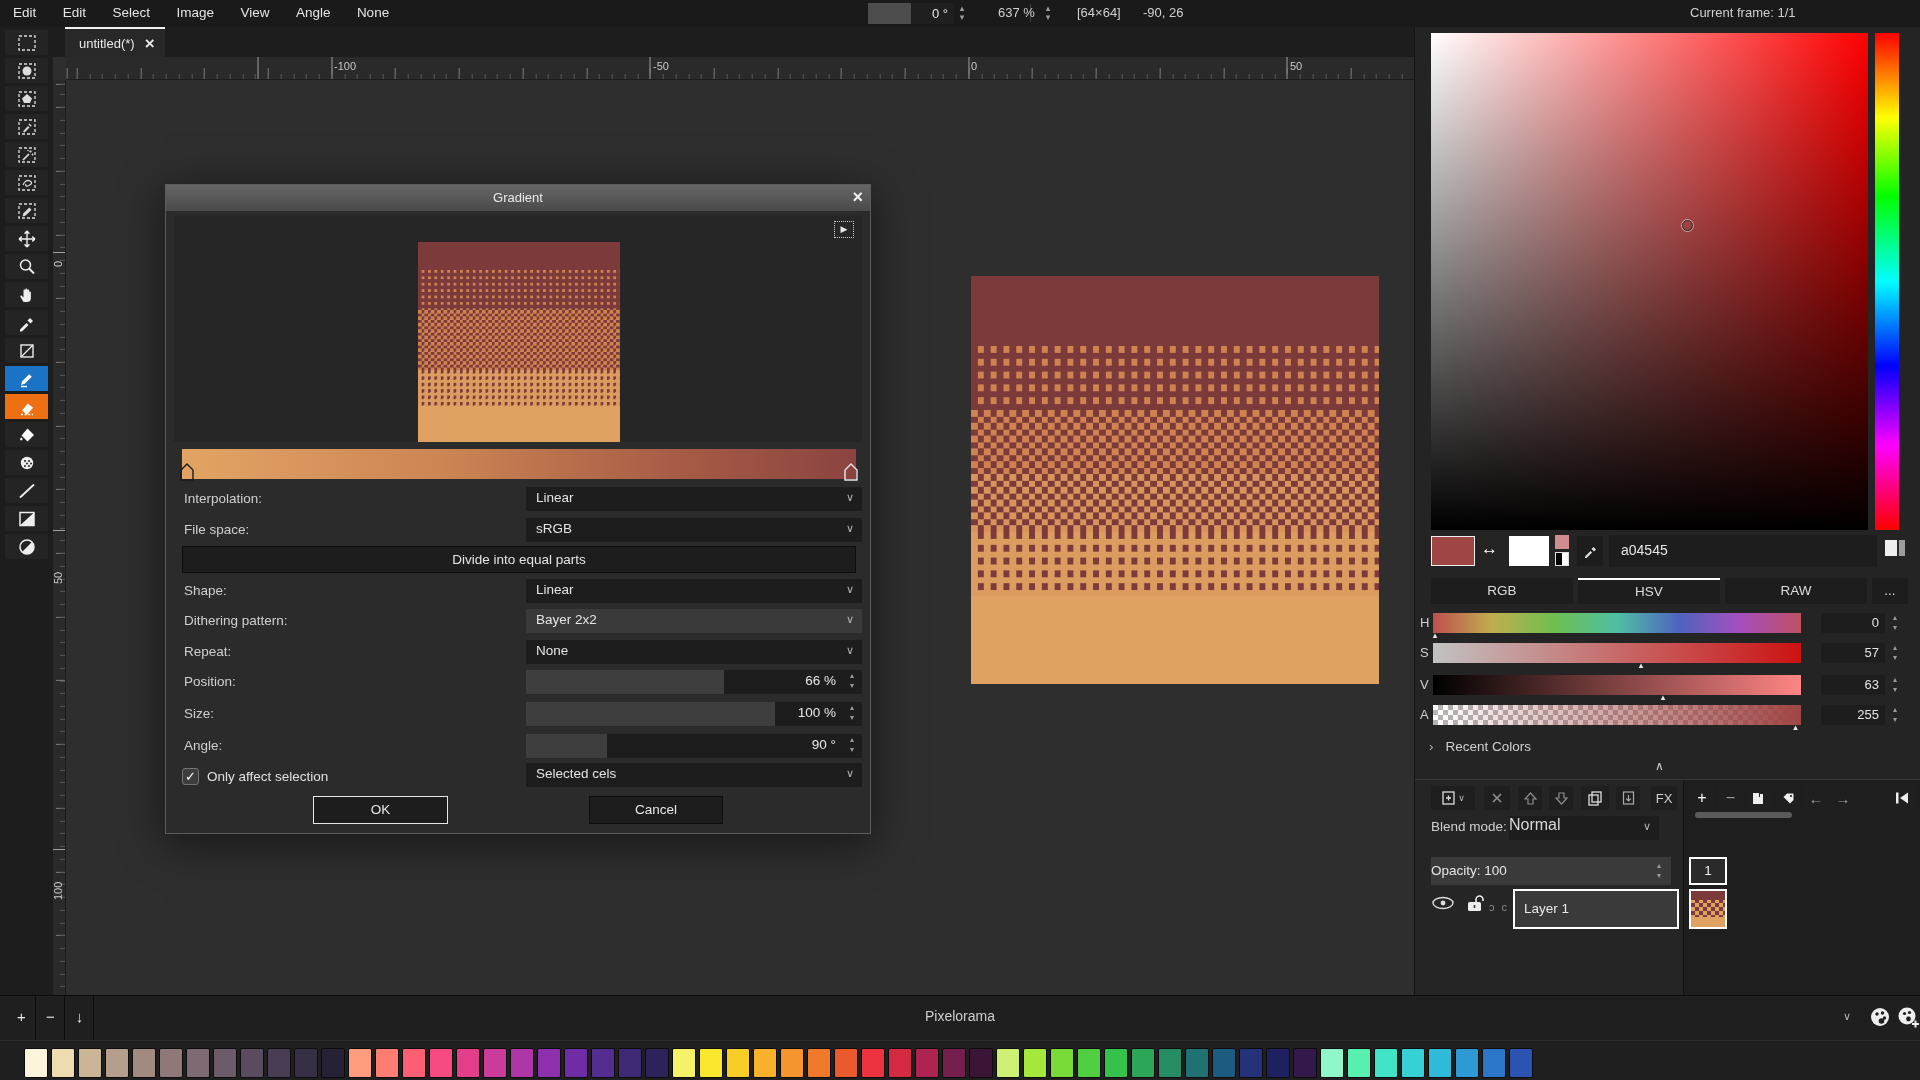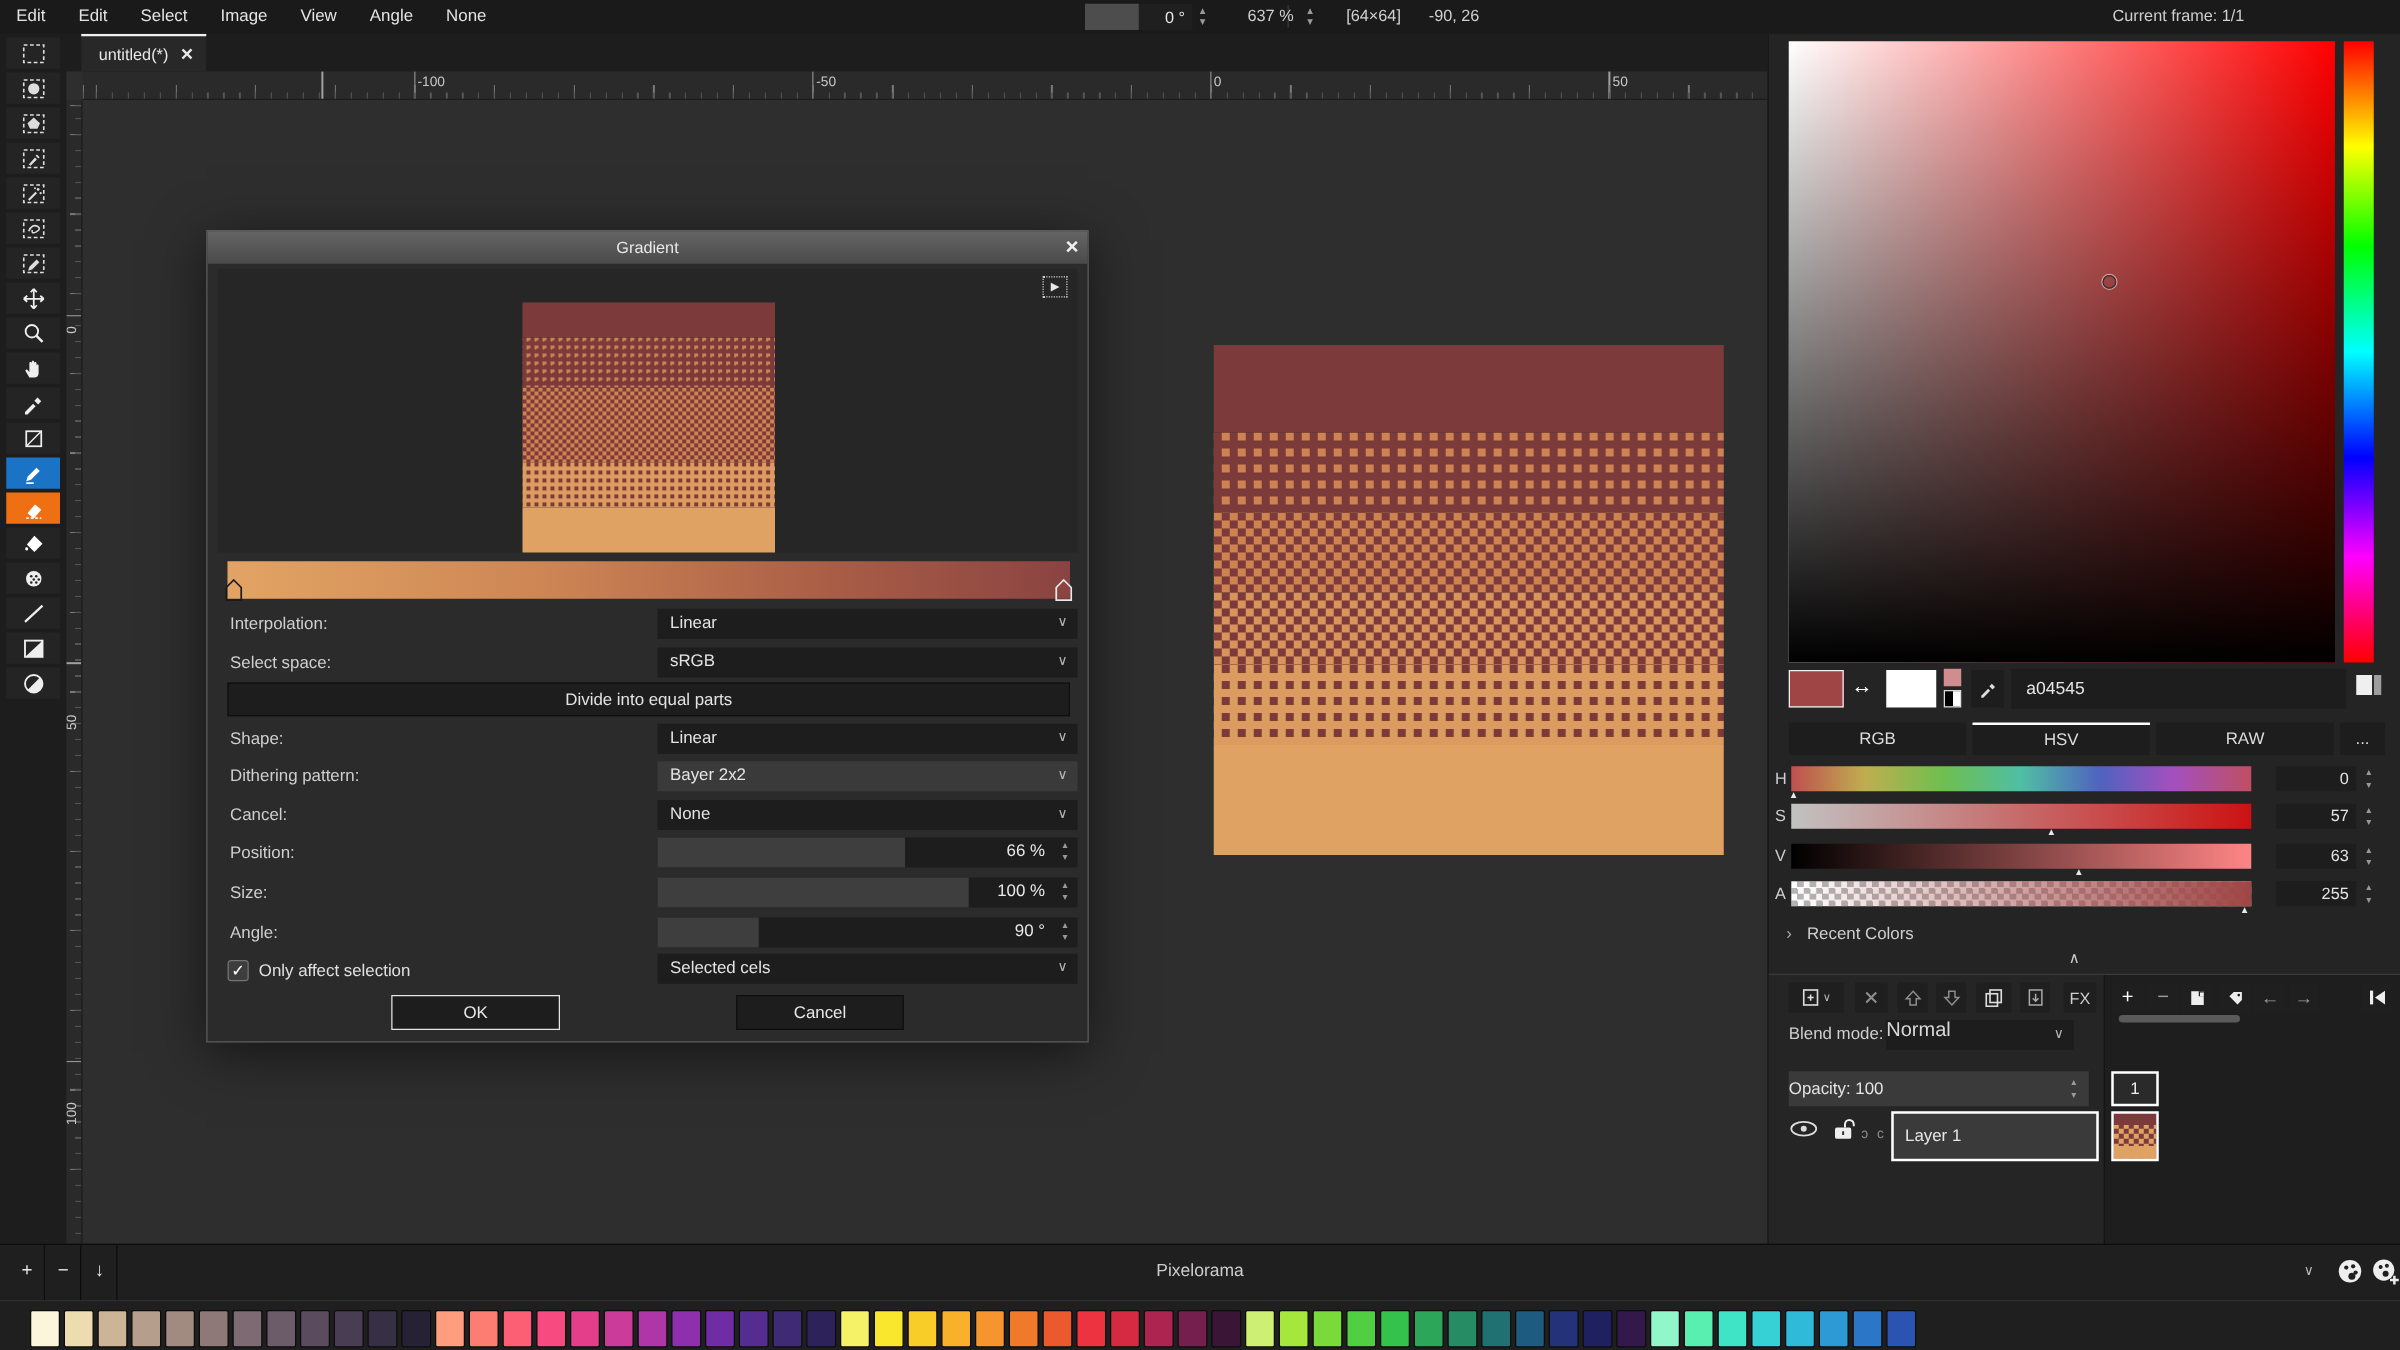--- a/index.html
+++ b/index.html
@@ -386,21 +386,21 @@
     </div>
 
     <div class="drow" style="top:302px">
       <span class="dlabel">Interpolation:</span>
       <div class="dropdown">
         <span class="ddval">Linear</span>
         <span class="dd-arrow">∨</span>
       </div>
     </div>
     <div class="drow" style="top:333px">
-      <span class="dlabel">Select space:</span>
+      <span class="dlabel">File space:</span>
       <div class="dropdown">
         <span class="ddval">sRGB</span>
         <span class="dd-arrow">∨</span>
       </div>
     </div>
     <div id="divide-btn" style="top:361px">Divide into equal parts</div>
     <div class="drow" style="top:394px">
       <span class="dlabel">Shape:</span>
       <div class="dropdown">
         <span class="ddval">Linear</span>
@@ -408,21 +408,21 @@
       </div>
     </div>
     <div class="drow" style="top:424px">
       <span class="dlabel">Dithering pattern:</span>
       <div class="dropdown hl">
         <span class="ddval">Bayer 2x2</span>
         <span class="dd-arrow">∨</span>
       </div>
     </div>
     <div class="drow" style="top:455px">
-      <span class="dlabel">Cancel:</span>
+      <span class="dlabel">Repeat:</span>
       <div class="dropdown">
         <span class="ddval">None</span>
         <span class="dd-arrow">∨</span>
       </div>
     </div>
     <div class="drow" style="top:485px">
       <span class="dlabel">Position:</span>
       <div class="vslider">
         <div class="vfill" style="width:59%"></div>
         <span class="vval">66 %</span>

